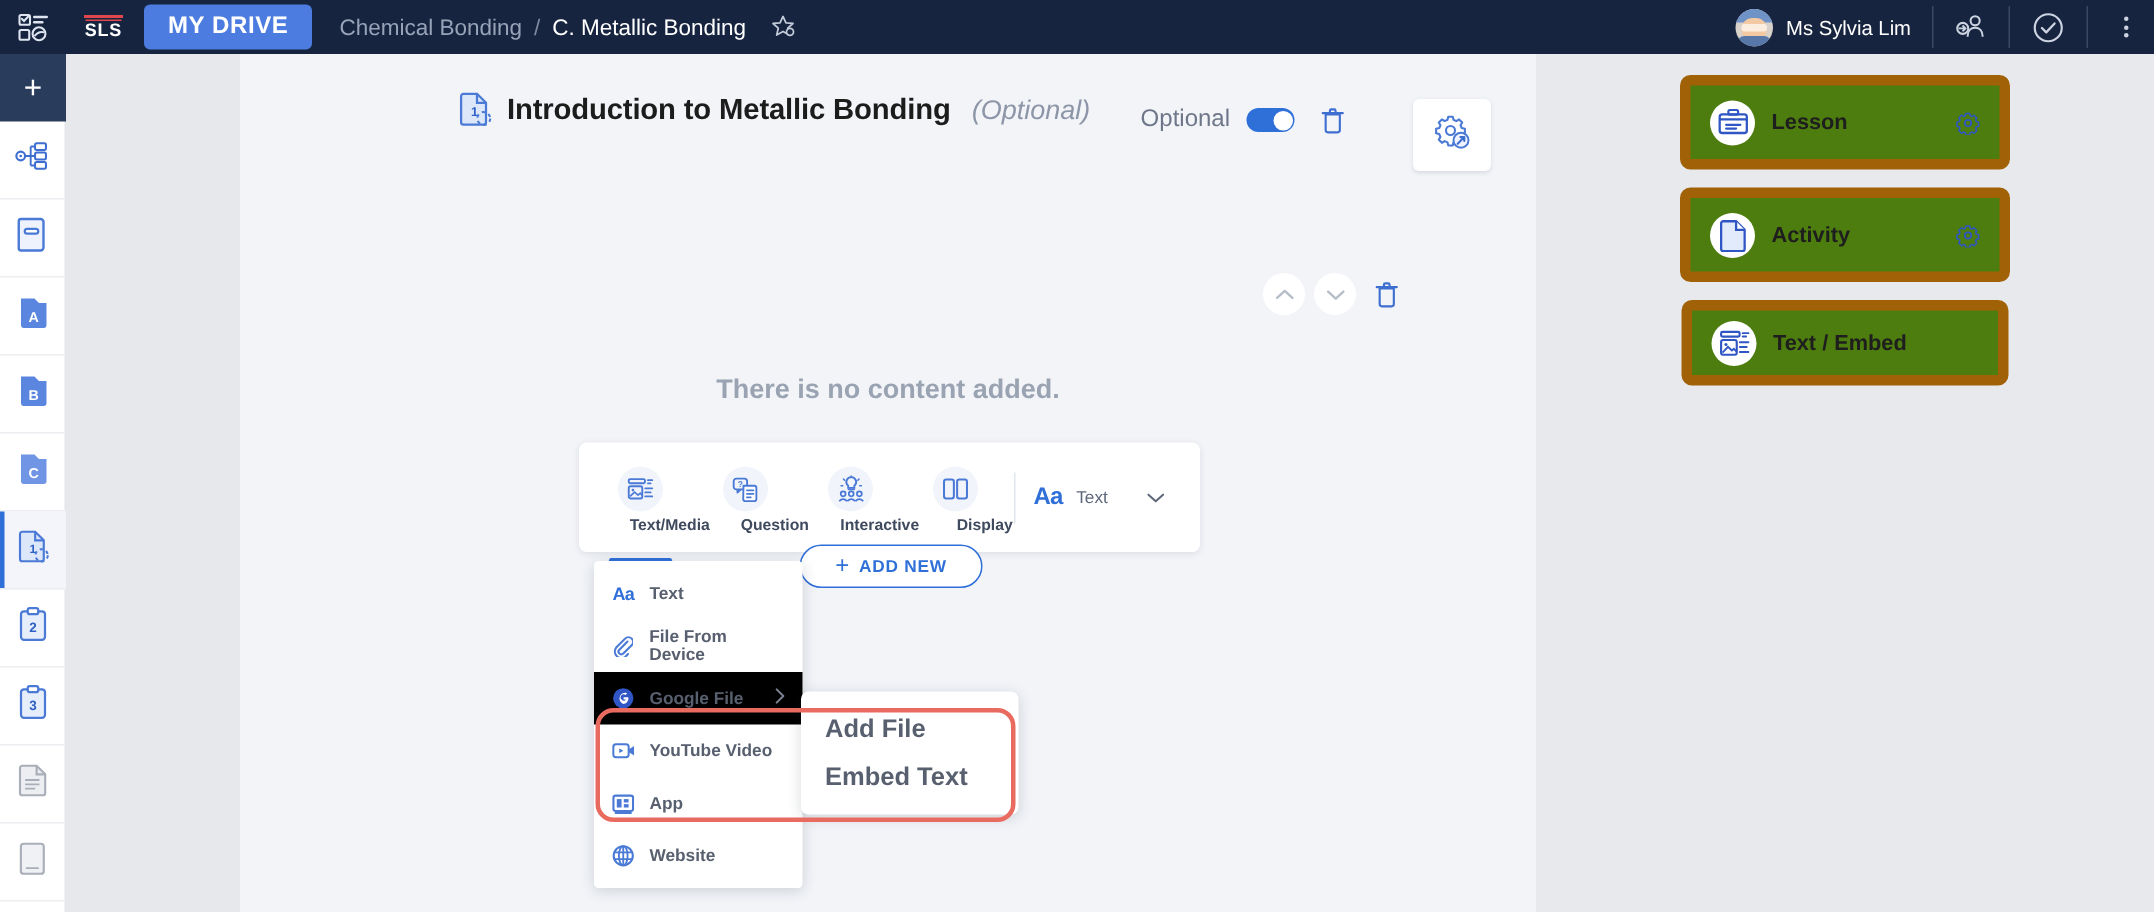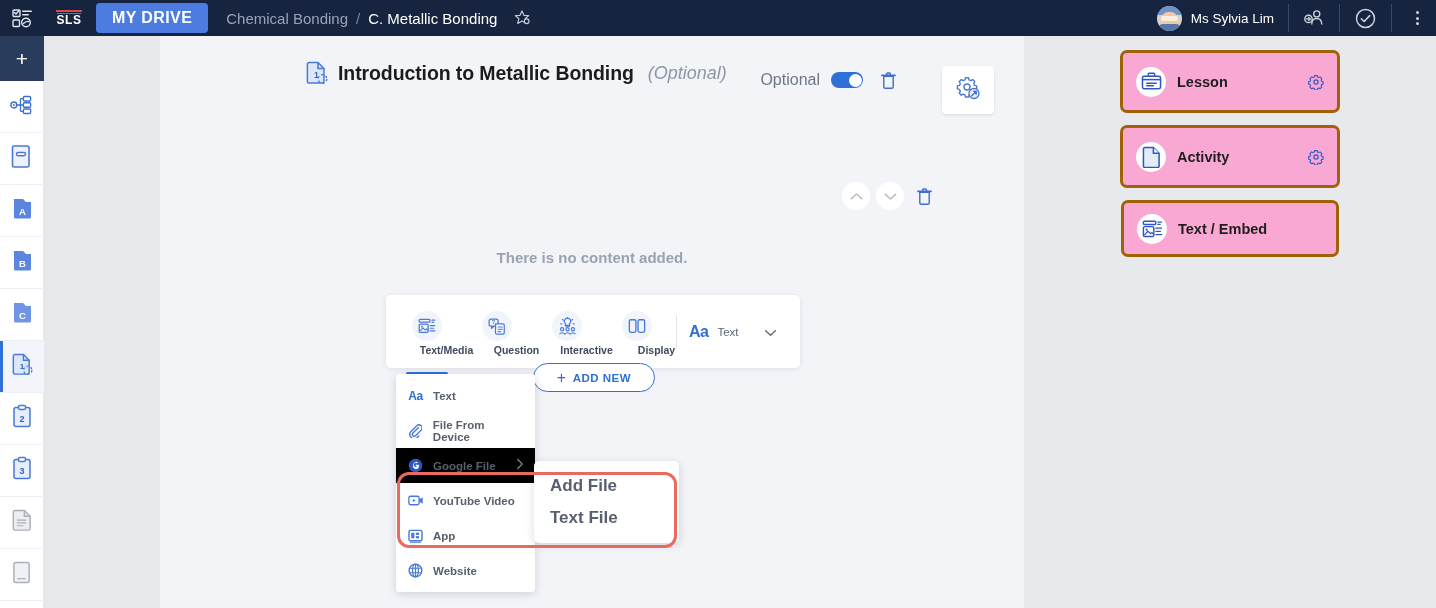--- a/index.html
+++ b/index.html
@@ -153,21 +153,21 @@
     width: 28px; height: 28px; border-radius: 50%;
     background: #ffffff;
     display: flex; align-items: center; justify-content: center;
     cursor: pointer;
   }
   .trash-btn { width: 28px; height: 28px; display:flex; align-items:center; justify-content:center; cursor:pointer; }
 
   .empty-msg {
     position: absolute; top: 213px; left: 0; width: 864px;
     text-align: center;
-    font-size: 15px; font-weight: bold; color: #9aa3b2;
+    font-size: 18px; font-weight: bold; color: #9aa3b2;
   }
 
   
   .ctoolbar {
     position: absolute; top: 259px; left: 226px;
     width: 414px; height: 73px;
     background: #fff; border-radius: 5px;
     box-shadow: 0 1px 5px rgba(30,40,60,.10);
     display: flex; align-items: center; padding-left: 6px;
   }
@@ -247,22 +247,22 @@
   }
 
   
   .rside {
     position: absolute; top: 36px; left: 1024px;
     width: 412px; height: 572px;
     background: #e8e9ed;
   }
   .panel {
     margin: 0 auto; width: 220px;
-    background: #f9a8d4;
-    border: 3px solid #a16207;
+    background: #4d7c0f;
+    border: 7px solid #a16207;
     border-radius: 7px;
     display: flex; align-items: center;
     padding: 0 13px;
     cursor: pointer;
     position: relative;
   }
   .panel-ico {
     width: 30px; height: 30px; border-radius: 50%; background: #ffffff;
     display: flex; align-items: center; justify-content: center;
     flex: 0 0 auto;
@@ -641,21 +641,21 @@
           <ellipse cx="8" cy="8" rx="3.1" ry="6.8" fill="none" stroke="#4a7ad6" stroke-width="1.3"></ellipse>
           <path d="M1.6 5.6 h12.8 M1.6 10.4 h12.8 M8 1.2 v13.6" stroke="#4a7ad6" stroke-width="1.3"></path>
         </svg>
       </span>
       <span>Website</span>
     </div>
   </div>
 
   <div class="submenu">
     <div class="sub-item">Add File</div>
-    <div class="sub-item">Text File</div>
+    <div class="sub-item">Embed Text</div>
   </div>
 
   <div class="hl-ring"></div>
 </div>
 
 <div class="rside">
 
   <div class="panel" style="margin-top:14px;height:63px;">
     <span class="panel-ico">
       <svg width="21" height="20" viewBox="0 0 22 21">

